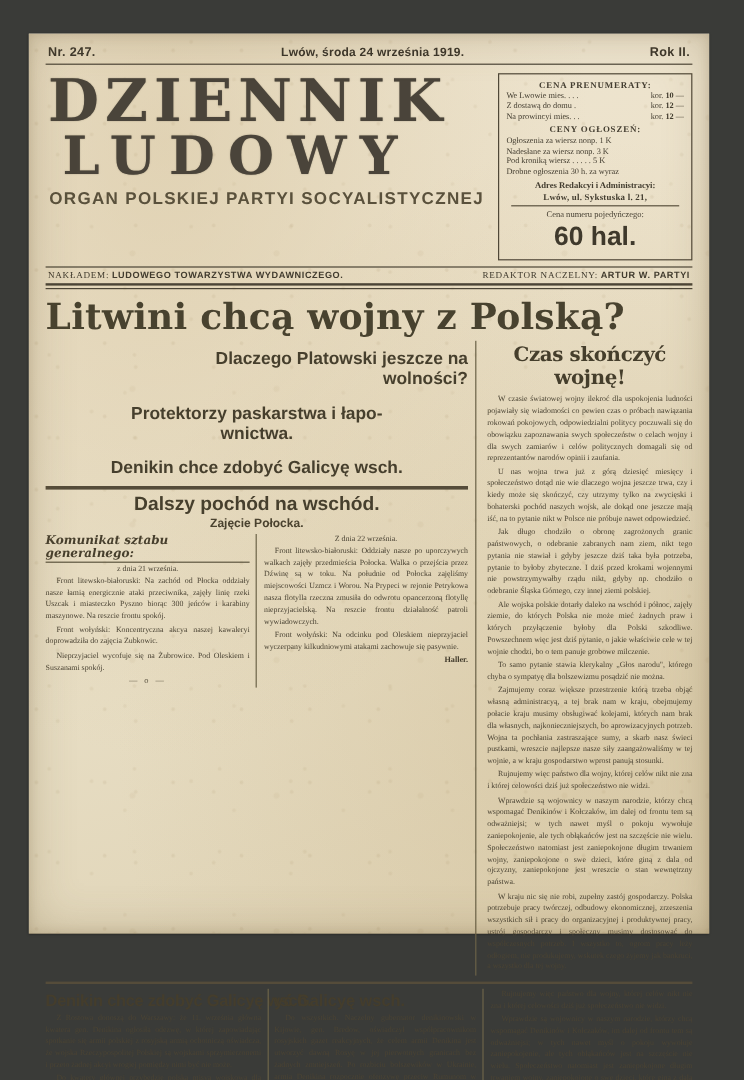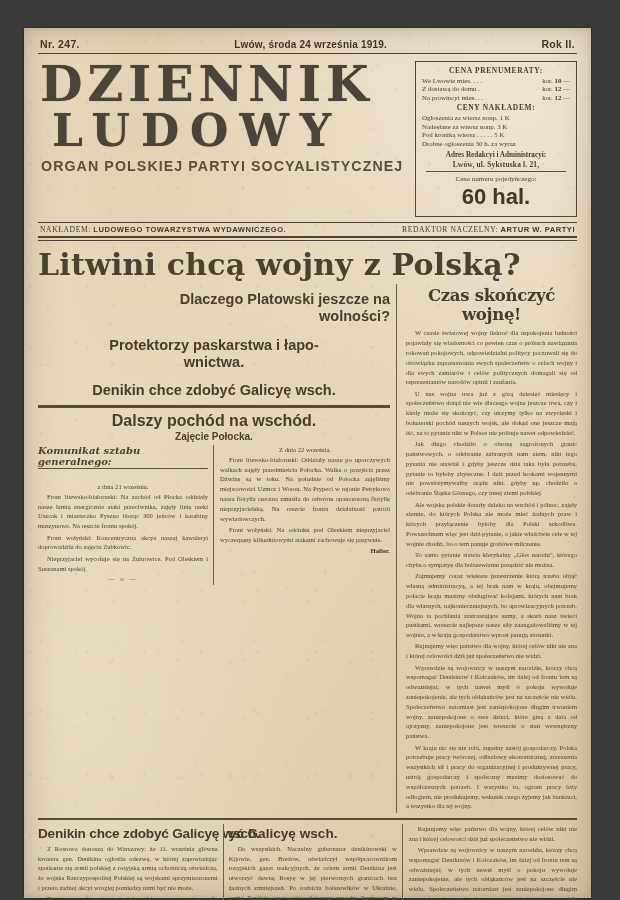--- a/index.html
+++ b/index.html
@@ -4,21 +4,21 @@
 <title>Dziennik Ludowy Nr. 247</title>
 <style>
   html,body{margin:0;padding:0;}
   body{
     width:620px;height:900px;overflow:hidden;
     background:#3a3b38;
     font-family:"Liberation Serif", serif;
   }
   
   #scan{
-    position:absolute;left:24px;top:28px;width:567px;height:870px;
+    position:absolute;left:24px;top:28px;width:567px;height:750px;
     background:
       radial-gradient(ellipse at 20% 12%, rgba(214,196,158,.55) 0%, rgba(214,196,158,0) 55%),
       radial-gradient(ellipse at 85% 78%, rgba(206,186,145,.45) 0%, rgba(206,186,145,0) 60%),
       linear-gradient(163deg,#efe6d2 0%,#ece2cb 30%,#e7ddc3 62%,#ded2b4 100%);
     box-shadow:0 0 2px rgba(0,0,0,.5);
     color:#463f2f;
   }
   #grain{position:absolute;inset:0;pointer-events:none;opacity:.5;
     background-image:
       radial-gradient(circle at 11% 23%, rgba(150,125,80,.22) 0 1px, transparent 2px),
@@ -101,21 +101,21 @@
     text-align:center;color:#463f2d;margin:4px 0 1px;}
   .sec-sub{font-family:"Liberation Sans",sans-serif;font-weight:bold;font-size:10px;
     text-align:center;color:#4a422f;margin:0 0 3px;}
 
   
   .two{display:flex;}
   .two .c{width:50%;}
   .two .c.left{padding-right:5px;}
   .two .c.right{padding-left:6px;border-left:1.1px solid #6d6449;}
   .kom{font-family:"DejaVu Serif",serif;font-style:italic;font-weight:bold;
-    font-size:10px;color:#473f2d;border-bottom:1px solid #5d553f;padding-bottom:1px;margin-bottom:14px;}
+    font-size:10px;color:#473f2d;border-bottom:1px solid #5d553f;padding-bottom:1px;margin-bottom:2px;}
   .datel{text-align:center;font-size:6.6px;margin:1px 0 2px;color:#4a4334;}
 
   p.body{font-size:6.55px;line-height:1.5;text-align:justify;margin:0 0 1.5px;
     text-indent:9px;color:#4a4333;}
   .sig{text-align:right;font-size:6.8px;font-weight:bold;margin-top:2px;color:#423b2c;}
   .dinkus{text-align:center;font-size:7px;letter-spacing:2px;margin:2px 0;color:#5a5240;}
   .rule-dbl{border-top:2.6px solid #554c3a;margin:5px 0 4px;}
   .cols3{display:flex;}
   .col{width:33.33%;}
   .col.c1{padding-right:5px;}
@@ -173,21 +173,21 @@
           <div class="mb-row">
             <span>Na prowincyi mies. . .</span>
             <span>
               <span>kor.</span>
               <b>12</b>
               <span>—</span>
             </span>
           </div>
         </div>
 
-        <div class="mb-h">CENY NAKŁADEM:</div>
+        <div class="mb-h">CENY OGŁOSZEŃ:</div>
         <div class="mb-line">Ogłoszenia za wiersz nonp.   1 K</div>
         <div class="mb-line">Nadesłane za wiersz nonp.   3 K</div>
         <div class="mb-line">Pod kroniką wiersz . . . . .  5 K</div>
         <div class="mb-line">Drobne ogłoszenia 30 h. za wyraz</div>
 
         <div class="mb-addr">Adres Redakcyi i Administracyi:</div>
         <div class="mb-addr2">Lwów, ul. Sykstuska l. 21,</div>
         <div class="mb-sep"></div>
         <div class="mb-cena">Cena numeru pojedyńczego:</div>
         <div class="mb-price">60 hal.</div>

